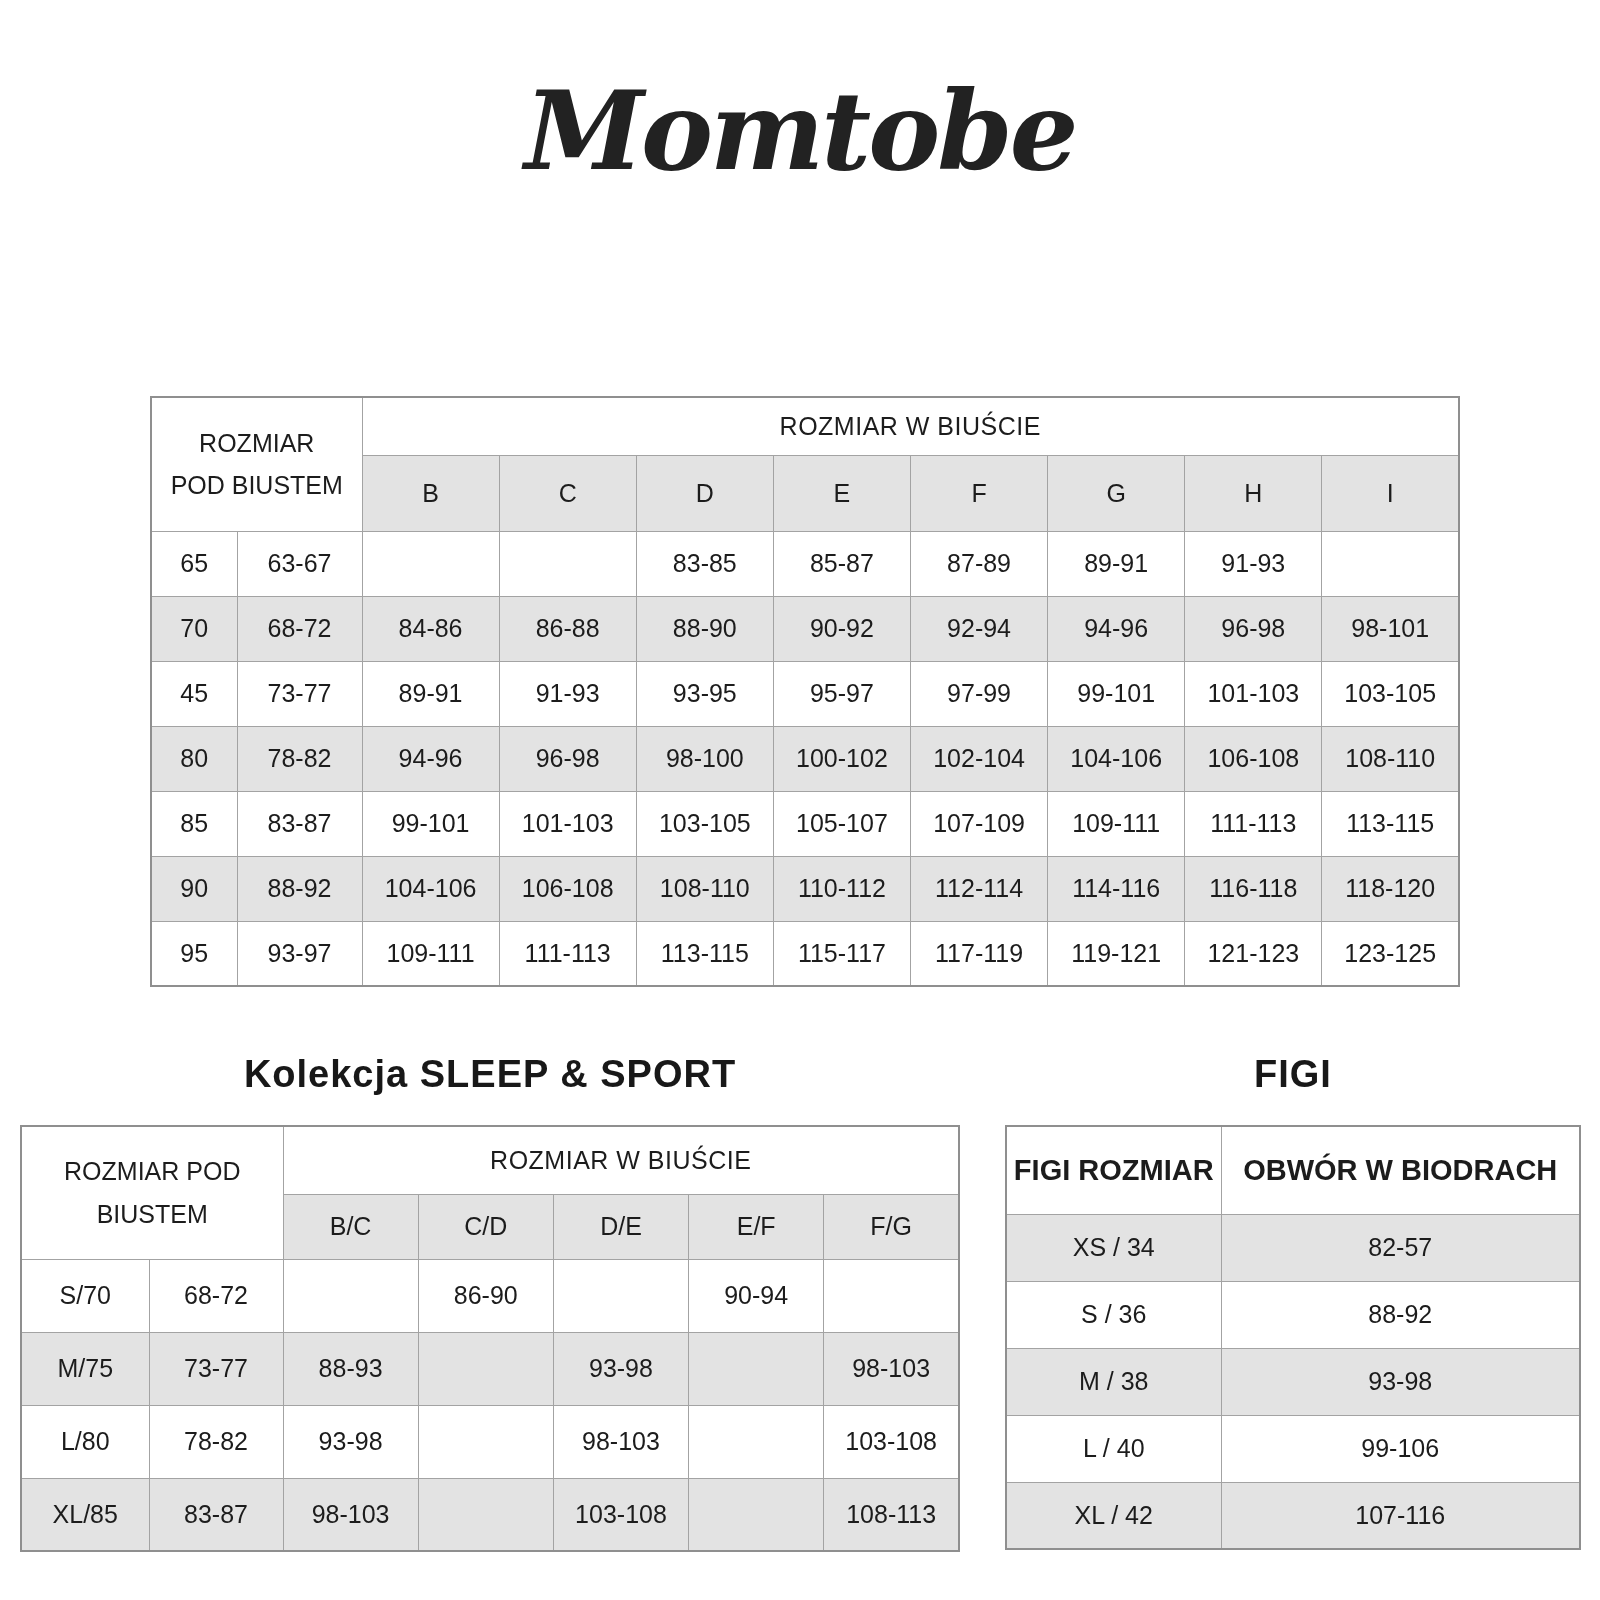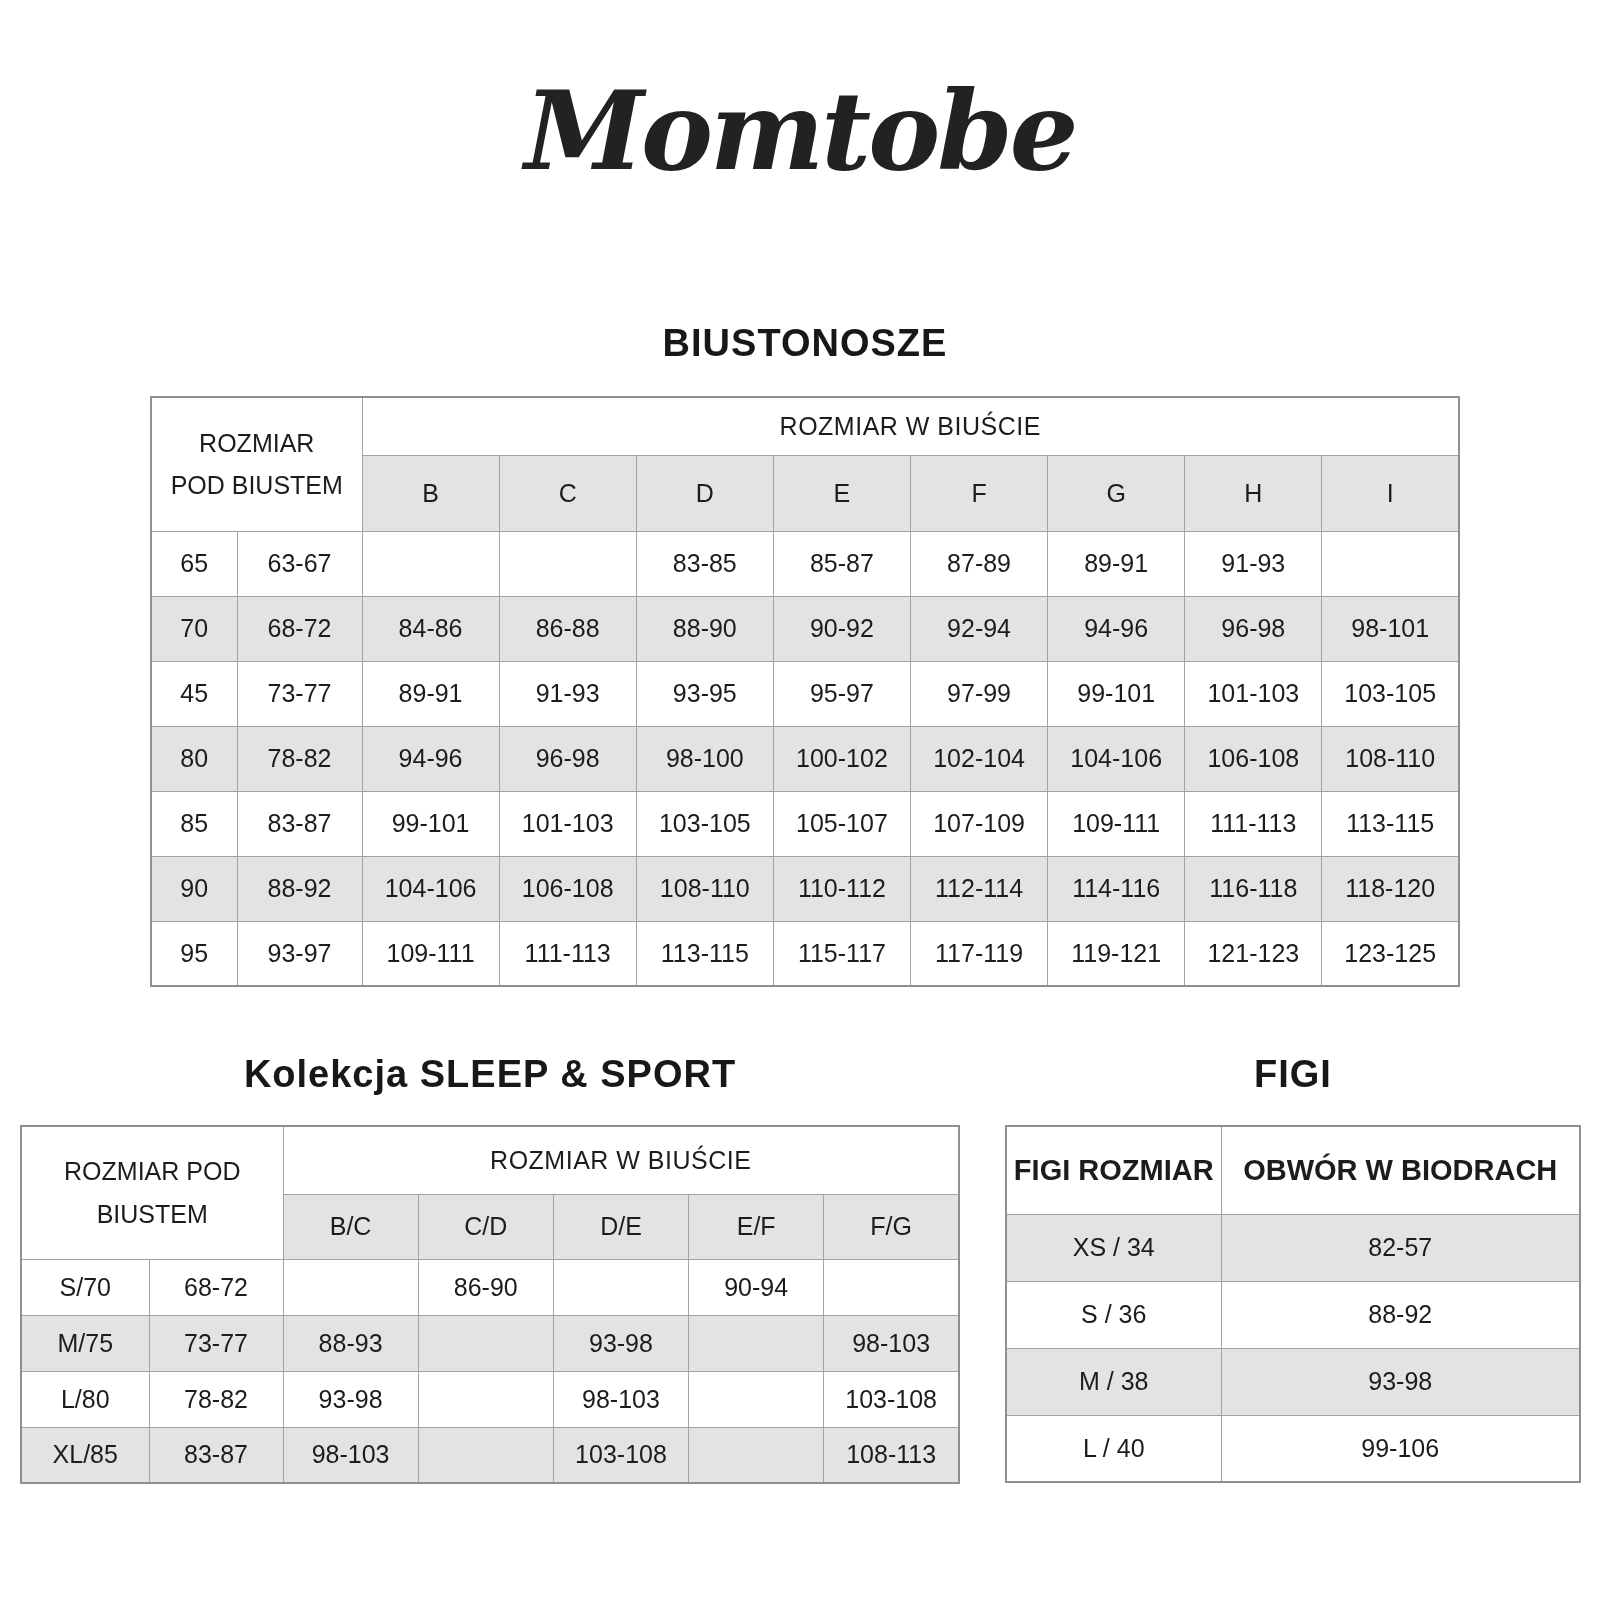--- a/index.html
+++ b/index.html
@@ -41,38 +41,37 @@
   
   .bras { left:150px; top:396px; width:1310px; }
   .bras thead tr:first-child { height:58px; }
   .bras thead tr:last-child  { height:76px; }
   .bras tbody tr { height:65px; }
 
   
   .sleep { left:20px; top:1125px; width:940px; }
   .sleep thead tr:first-child { height:68px; }
   .sleep thead tr:last-child  { height:65px; }
-  .sleep tbody tr { height:56px;padding-left:20px; }
+  .sleep tbody tr { height:73px;padding-left:20px; }
 
   
   .figi { left:1005px; top:1125px; width:576px; }
   .figi thead tr { height:88px; }
   .figi tbody tr { height:67px; }
   .figi th.hdr { font-weight:700; font-size:29px; background:#ffffff; }
 </style>
 </head>
 <body>
 
 <div class="page">
 
   <header class="logo">
     <div class="logo-script">Momtobe</div>
   </header>
 
-  <h1 class="title bras-title">BIUSTONOSZE</h1>
 
   <table class="tbl bras">
     <colgroup>
       <col style="width:86px">
         <col style="width:125px">
       <col>
         <col>
         <col>
         <col>
         <col>
@@ -278,16 +277,20 @@
           <td>88-92</td>
         </tr>
         <tr class="data stripe">
           <td>M / 38</td>
           <td>93-98</td>
         </tr>
         <tr class="data">
           <td>L / 40</td>
           <td>99-106</td>
         </tr>
+        <tr class="data stripe">
+          <td>XL / 42</td>
+          <td>107-116</td>
+        </tr>
       </tbody>
   </table>
 
 </div>
 
 </body></html>

